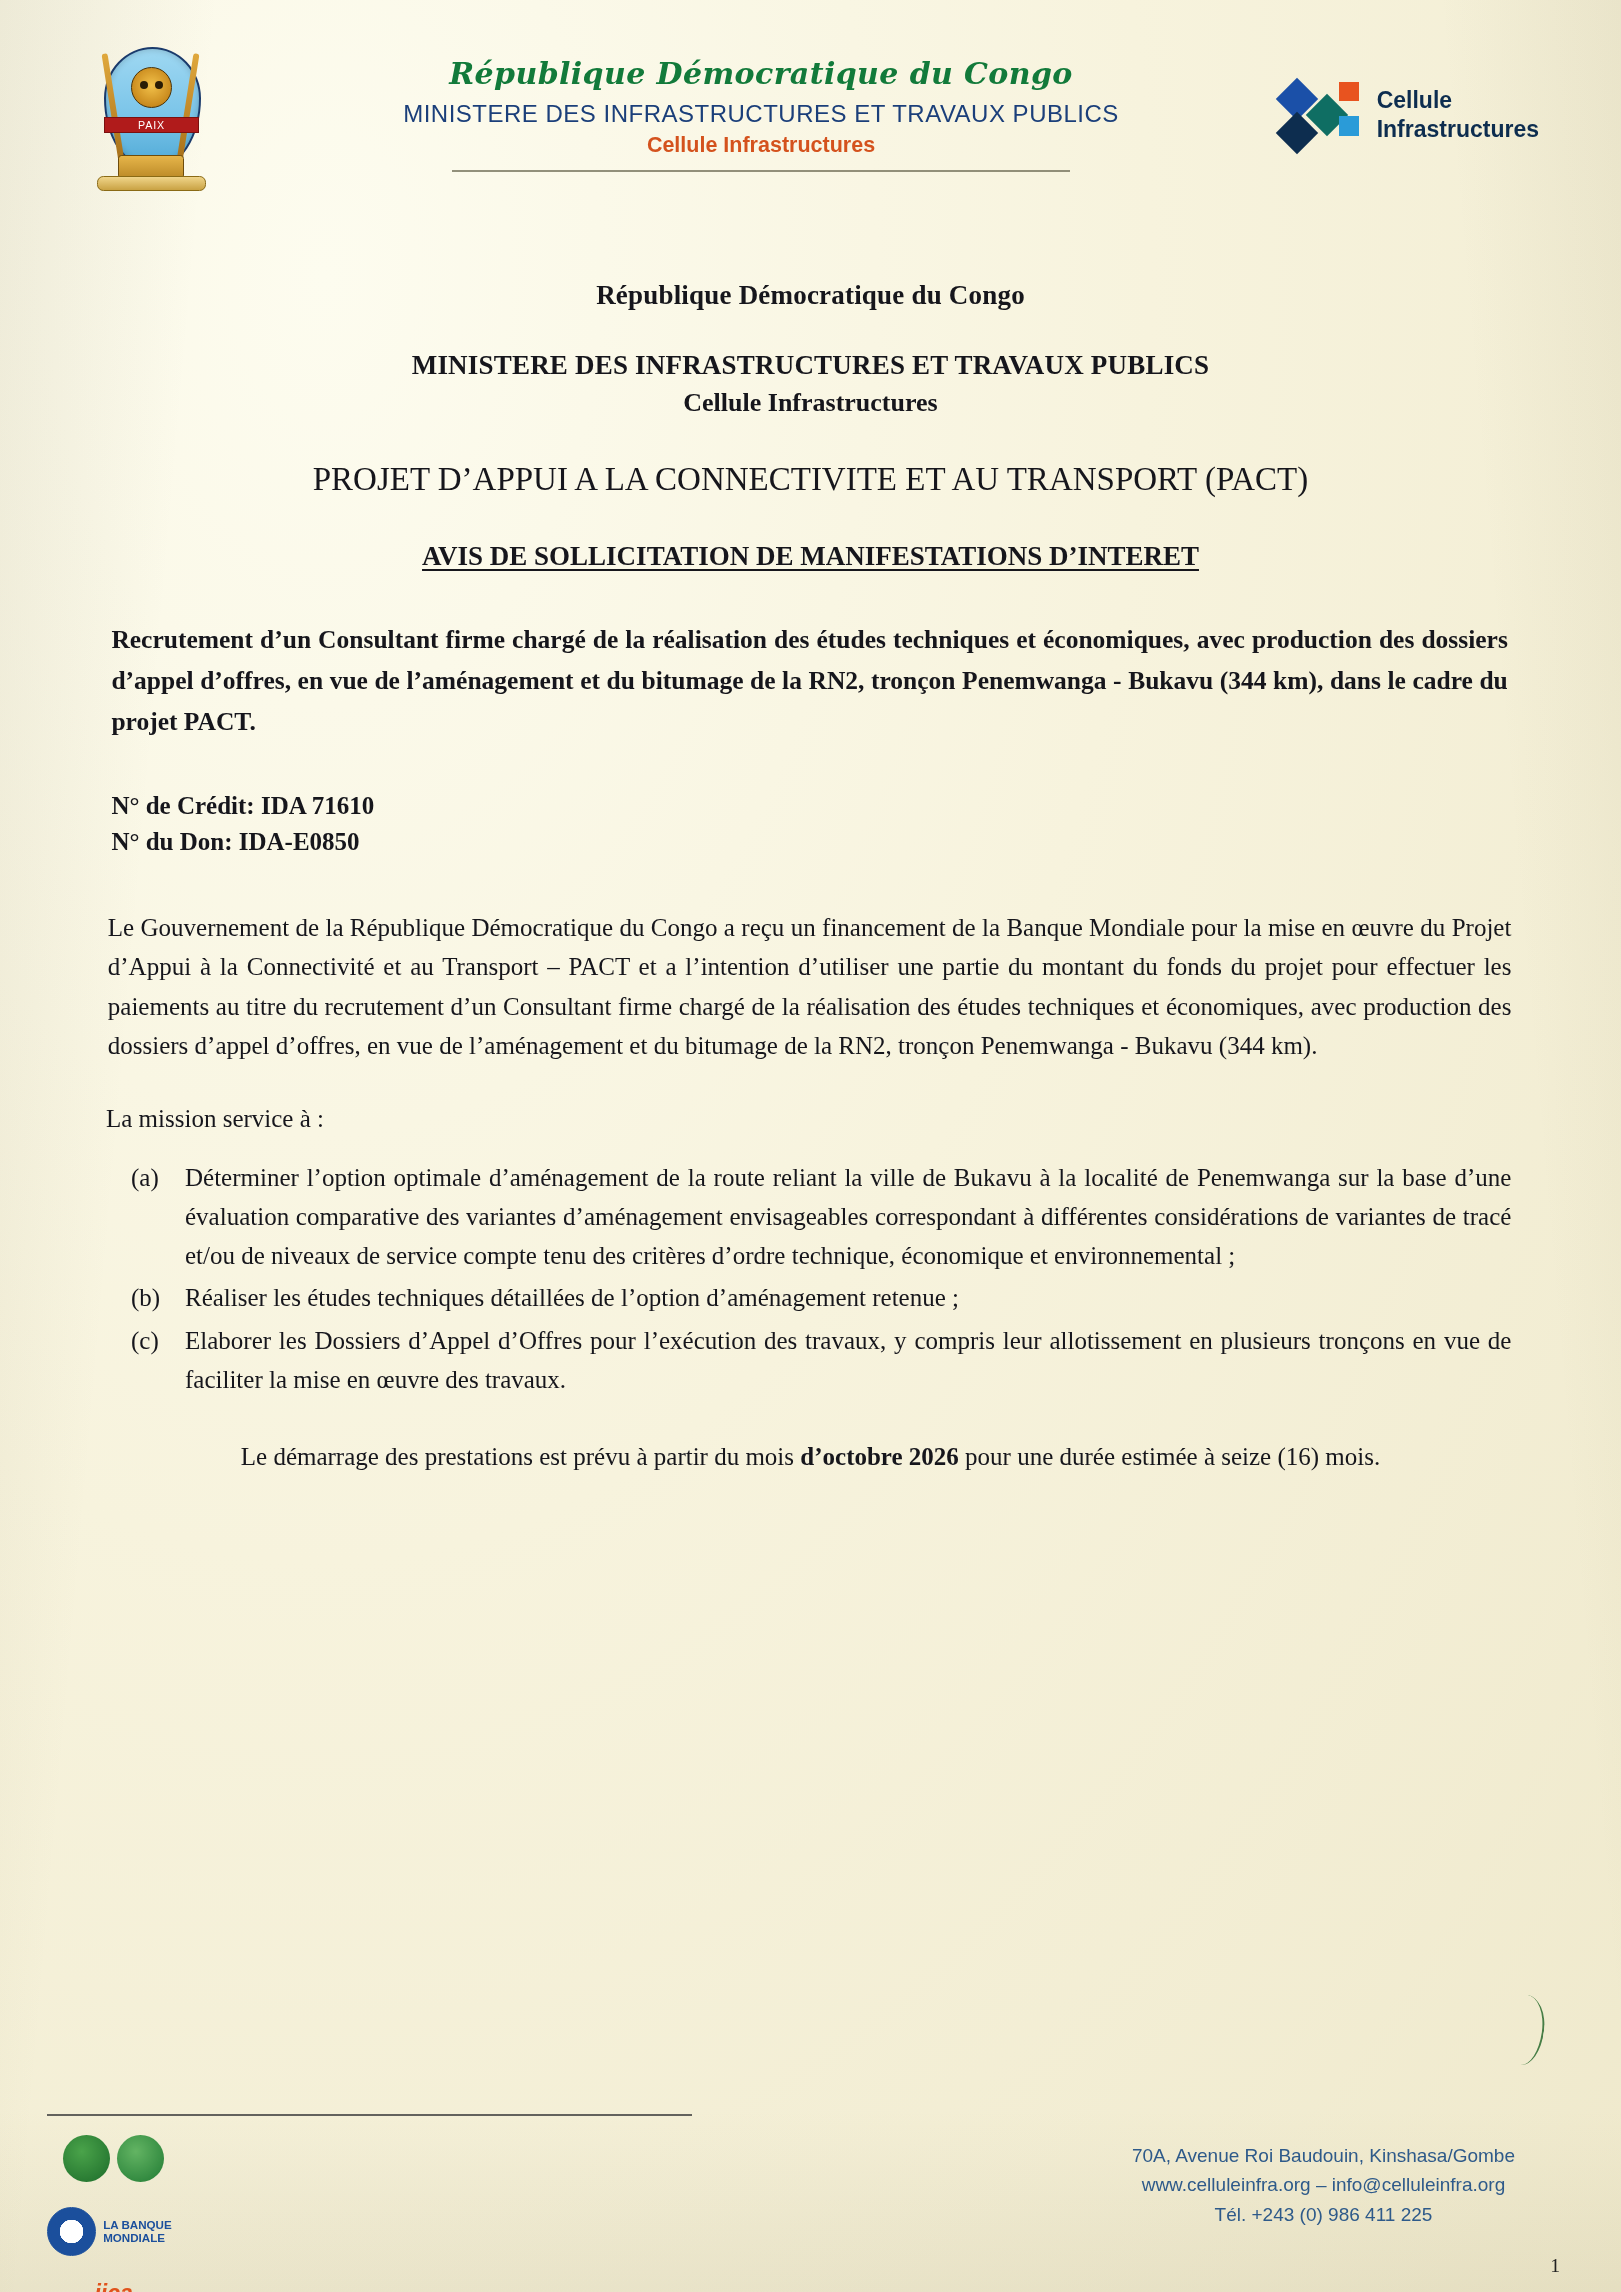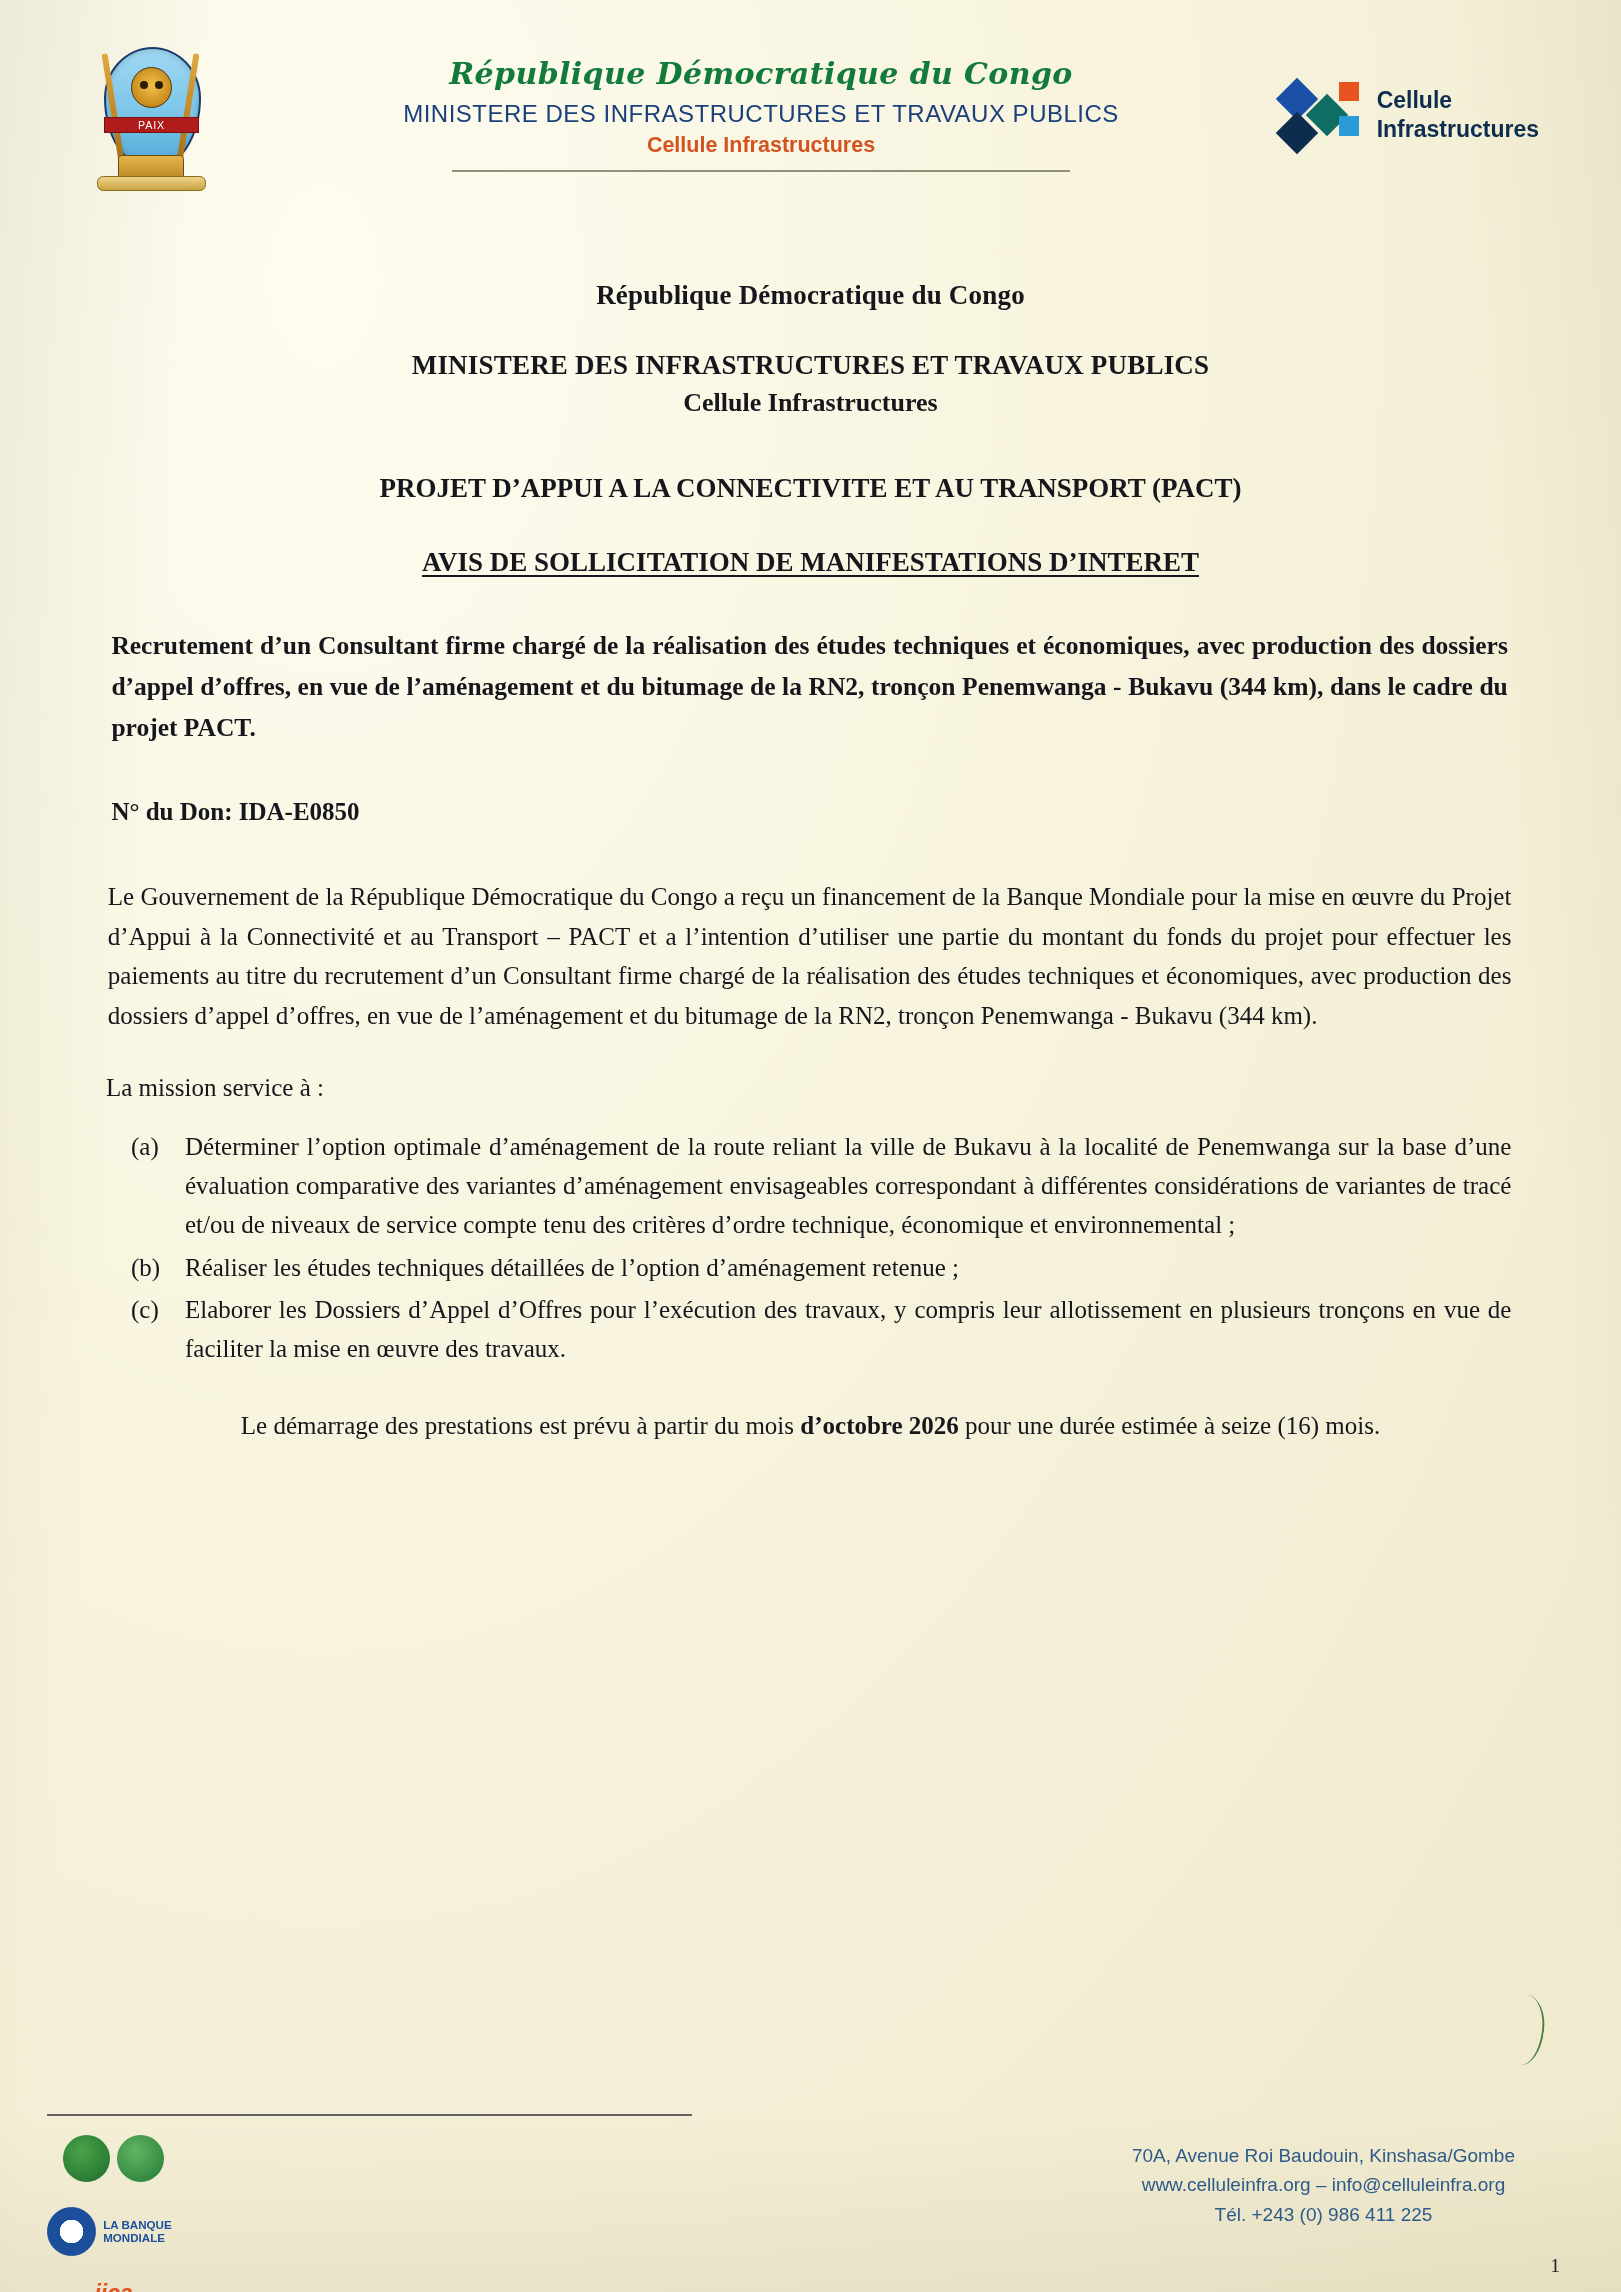--- a/index.html
+++ b/index.html
@@ -216,23 +216,23 @@
     font-size: 27px;
     margin-top: 39px;
     letter-spacing: 0.2px;
   }
   .t-cell {
     font-weight: bold;
     font-size: 26px;
     margin-top: 7.2px;
   }
   .t-proj {
-    font-weight: bold;
-    font-size: 27px;
-    margin-top: 55px;
+    font-weight: normal;
+    font-size: 33px;
+    margin-top: 43px;
   }
   .t-avis {
     font-weight: bold;
     font-size: 27px;
     margin-top: 43px;
     text-decoration: underline;
     text-underline-offset: 3.6px;
   }
   .lead {
     margin-top: 47px;
@@ -419,20 +419,21 @@
 
     <div class="ctr t-rdc">République Démocratique du Congo</div>
     <div class="ctr t-min">MINISTERE DES INFRASTRUCTURES ET TRAVAUX PUBLICS</div>
     <div class="ctr t-cell">Cellule Infrastructures</div>
     <div class="ctr t-proj">PROJET D’APPUI A LA CONNECTIVITE ET AU TRANSPORT (PACT)</div>
     <div class="ctr t-avis">AVIS DE SOLLICITATION DE MANIFESTATIONS D’INTERET</div>
 
     <div class="lead">Recrutement d’un Consultant firme chargé de la réalisation des études techniques et économiques, avec production des dossiers d’appel d’offres, en vue de l’aménagement et du bitumage de la RN2, tronçon Penemwanga - Bukavu (344 km), dans le cadre du projet PACT.</div>
 
     <div class="refs">
+      <div>N° de Crédit: IDA 71610</div>
       <div>N° du Don: IDA-E0850</div>
     </div>
 
     <div class="para">Le Gouvernement de la République Démocratique du Congo a reçu un financement de la Banque Mondiale pour la mise en œuvre du Projet d’Appui à la Connectivité et au Transport – PACT et a l’intention d’utiliser une partie du montant du fonds du projet pour effectuer les paiements au titre du recrutement d’un Consultant firme chargé de la réalisation des études techniques et économiques, avec production des dossiers d’appel d’offres, en vue de l’aménagement et du bitumage de la RN2, tronçon Penemwanga - Bukavu (344 km).</div>
 
     <div class="mission-intro">La mission service à :</div>
 
     <div class="items">
       <div class="item">
         <div class="mark">(a)</div>

